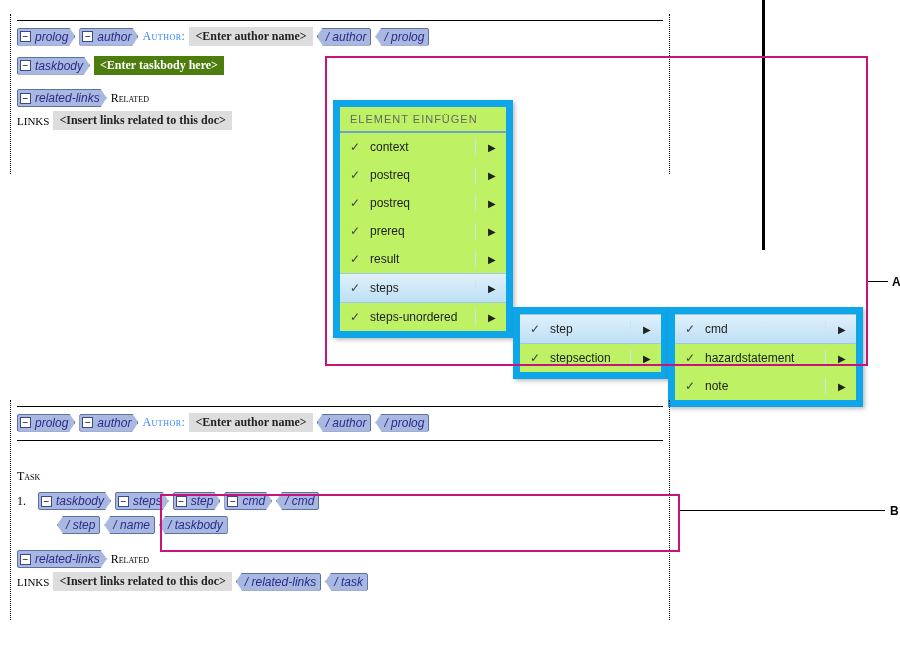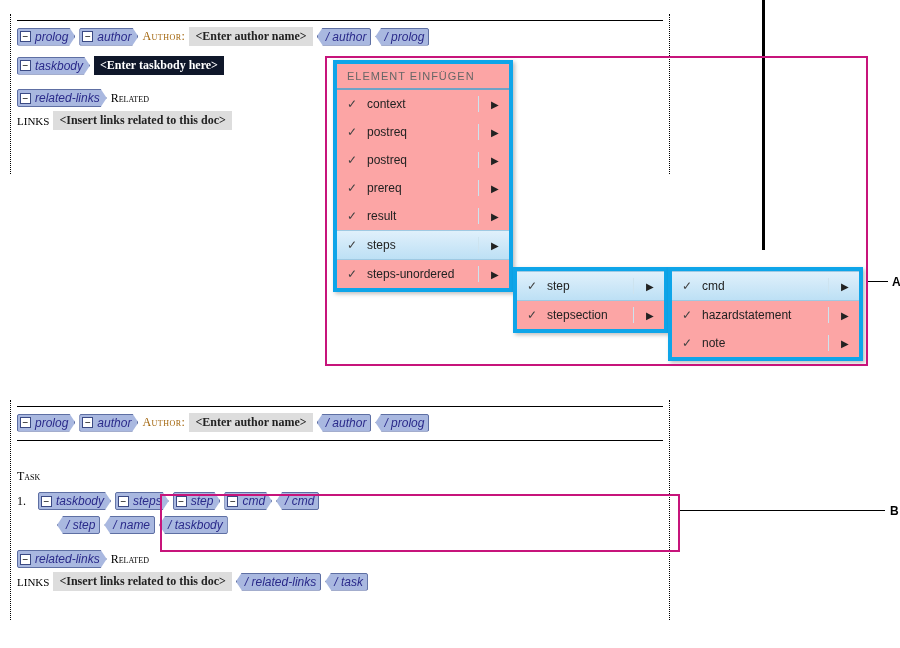--- a/index.html
+++ b/index.html
@@ -56,46 +56,47 @@
     border: 1px solid #3b4a84;
     margin-right: 4px;
     font-style: normal;
     font-size: 10px;
     line-height: 9px;
     text-align: center;
     color: #000;
   }
   .label-text {
     font-variant: small-caps;
-    color: #a16207;
+    color: #3b82f6;
     font-family: Georgia, serif;
     letter-spacing: 0.5px;
   }
   .field-entry {
     background: #ddd;
     font-weight: bold;
     font-family: Georgia, serif;
     padding: 2px 6px;
     color: #222;
   }
   .field-entry.dark {
-    background: #0f172a;
+    background: #4d7c0f;
     color: #fff;
   }
   .links-label {
     font-family: Liberation Serif, serif;
     font-variant: small-caps;
   }
   
   .menu {
     position: absolute;
-    background: #fca5a5;
-    border: 4px solid #0ea5e9;
+    background: #bef264;
+    border: 7px solid #0ea5e9;
     box-shadow: 2px 2px 4px rgba(0,0,0,0.25);
     font-size: 12px;
+    margin-top: 40px;
   }
   .menu-title {
     padding: 6px 10px;
     border-bottom: 2px solid #6fa3c7;
     color: #666;
     letter-spacing: 1px;
     font-size: 11px;
     text-transform: uppercase;
   }
   .menu-item {

